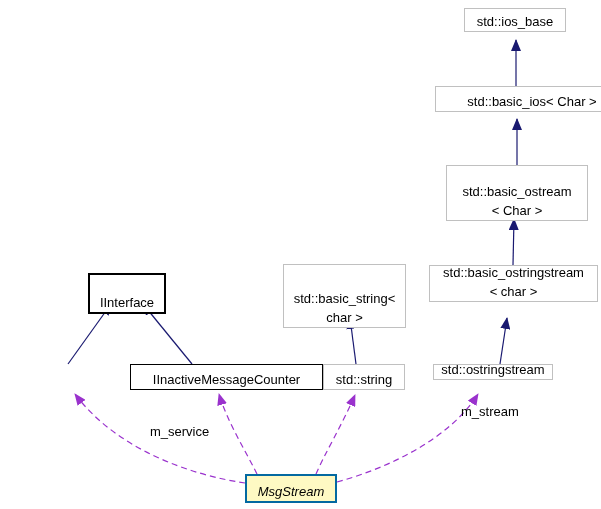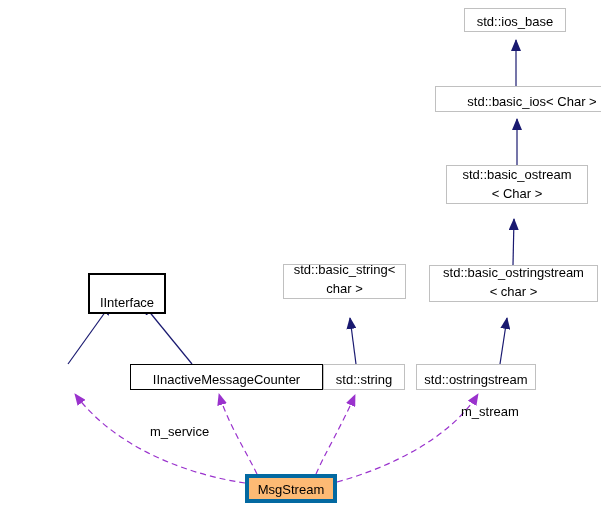--- a/index.html
+++ b/index.html
@@ -17,21 +17,21 @@
     box-sizing:border-box;
     background:#ffffff;
     border:1px solid #c0c0c0;
     display:flex;align-items:flex-end;justify-content:center;
     text-align:center;
     font-size:13px;line-height:19px;
     white-space:pre-line;
   }
   .node.project{border-color:#000000;}
   .node.iface{border:2px solid #000000;}
-  .node.focus{background:#fdba74;border:4px solid #0369a1;}
+  .node.focus{background:#fef9c3;border:2px solid #0369a1;font-style:italic;}
   .elabel{
     position:absolute;
     font-size:13px;line-height:16px;
     white-space:pre-line;
     text-align:center;
   }
 </style>
 </head>
 <body>
 
@@ -64,32 +64,32 @@
       <path d="M337,482 C392,467 451,437 478,394" marker-end="url(#ap)"></path>
     </g>
   </svg>
 
   <div class="node" style="left:464px;top:8px;width:102px;height:24px">
     <span>std::ios_base</span>
   </div>
   <div class="node" style="left:435px;top:86px;width:194px;height:26px">
     <span>std::basic_ios&lt; Char &gt;</span>
   </div>
-  <div class="node" style="left:446px;top:165px;width:142px;height:39px">
+  <div class="node" style="left:446px;top:165px;width:142px;height:56px">
     <span>std::basic_ostream
 &lt; Char &gt;</span>
   </div>
   <div class="node" style="left:429px;top:265px;width:169px;height:37px">
     <span>std::basic_ostringstream
 &lt; char &gt;</span>
   </div>
-  <div class="node" style="left:416px;top:364px;width:120px;height:26px">
+  <div class="node" style="left:433px;top:364px;width:120px;height:16px">
     <span>std::ostringstream</span>
   </div>
-  <div class="node" style="left:283px;top:264px;width:123px;height:35px">
+  <div class="node" style="left:283px;top:264px;width:123px;height:64px">
     <span>std::basic_string&lt;
 char &gt;</span>
   </div>
   <div class="node" style="left:323px;top:364px;width:82px;height:26px">
     <span>std::string</span>
   </div>
 
   <div class="node iface" style="left:88px;top:273px;width:78px;height:41px">
     <span>IInterface</span>
   </div>

